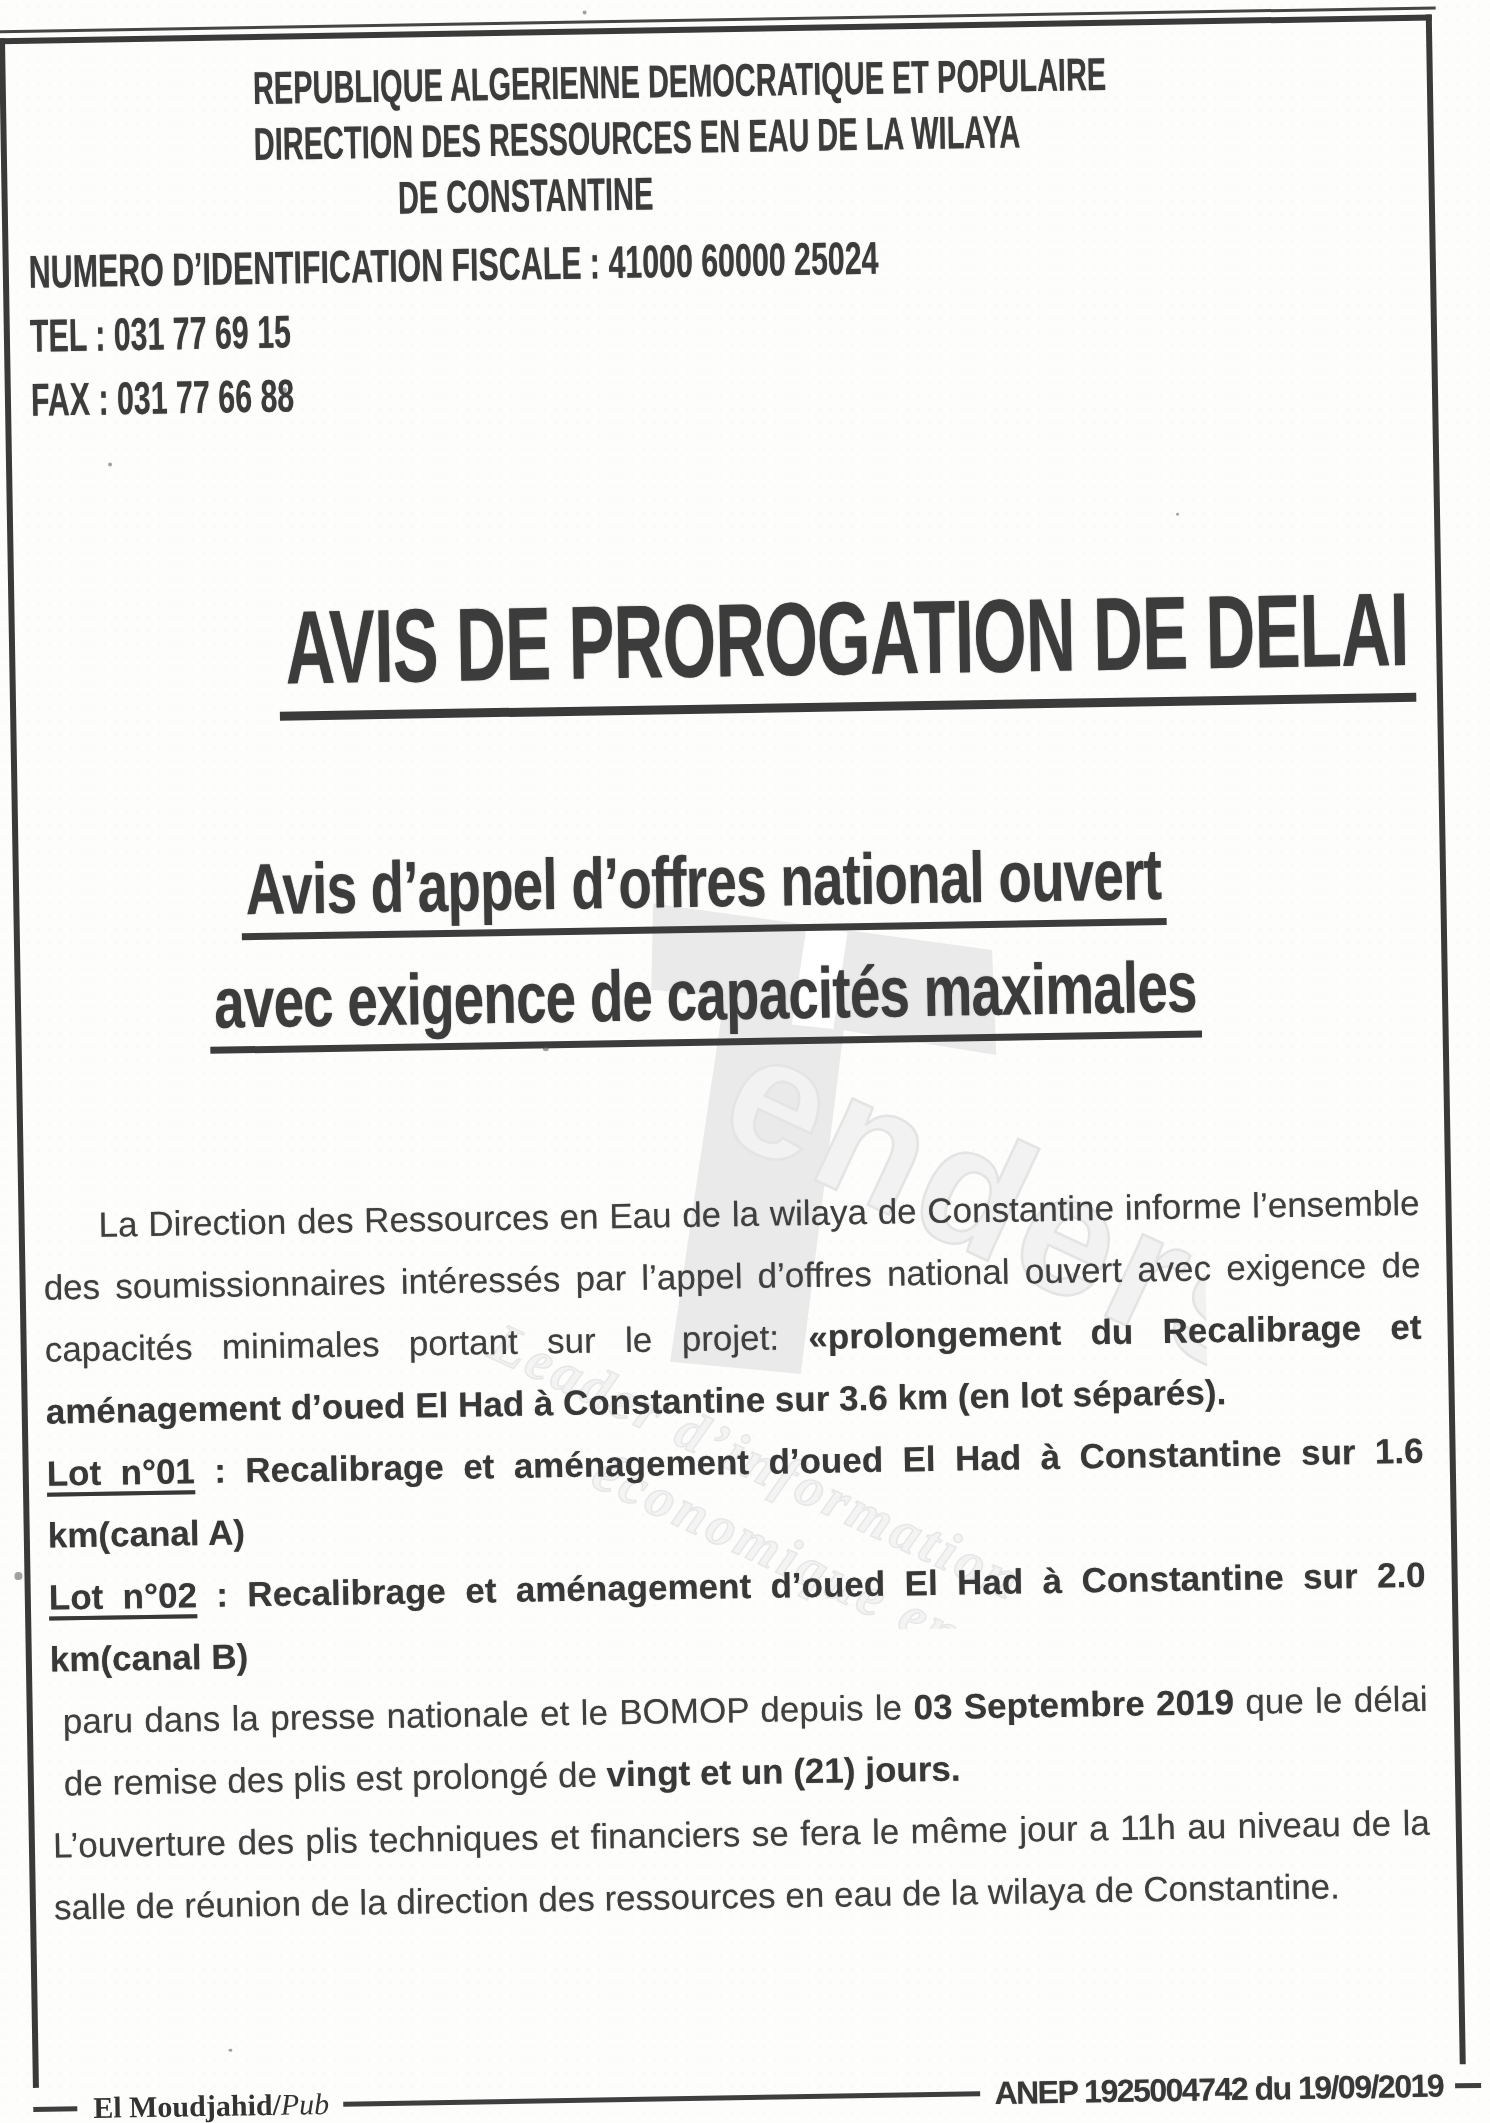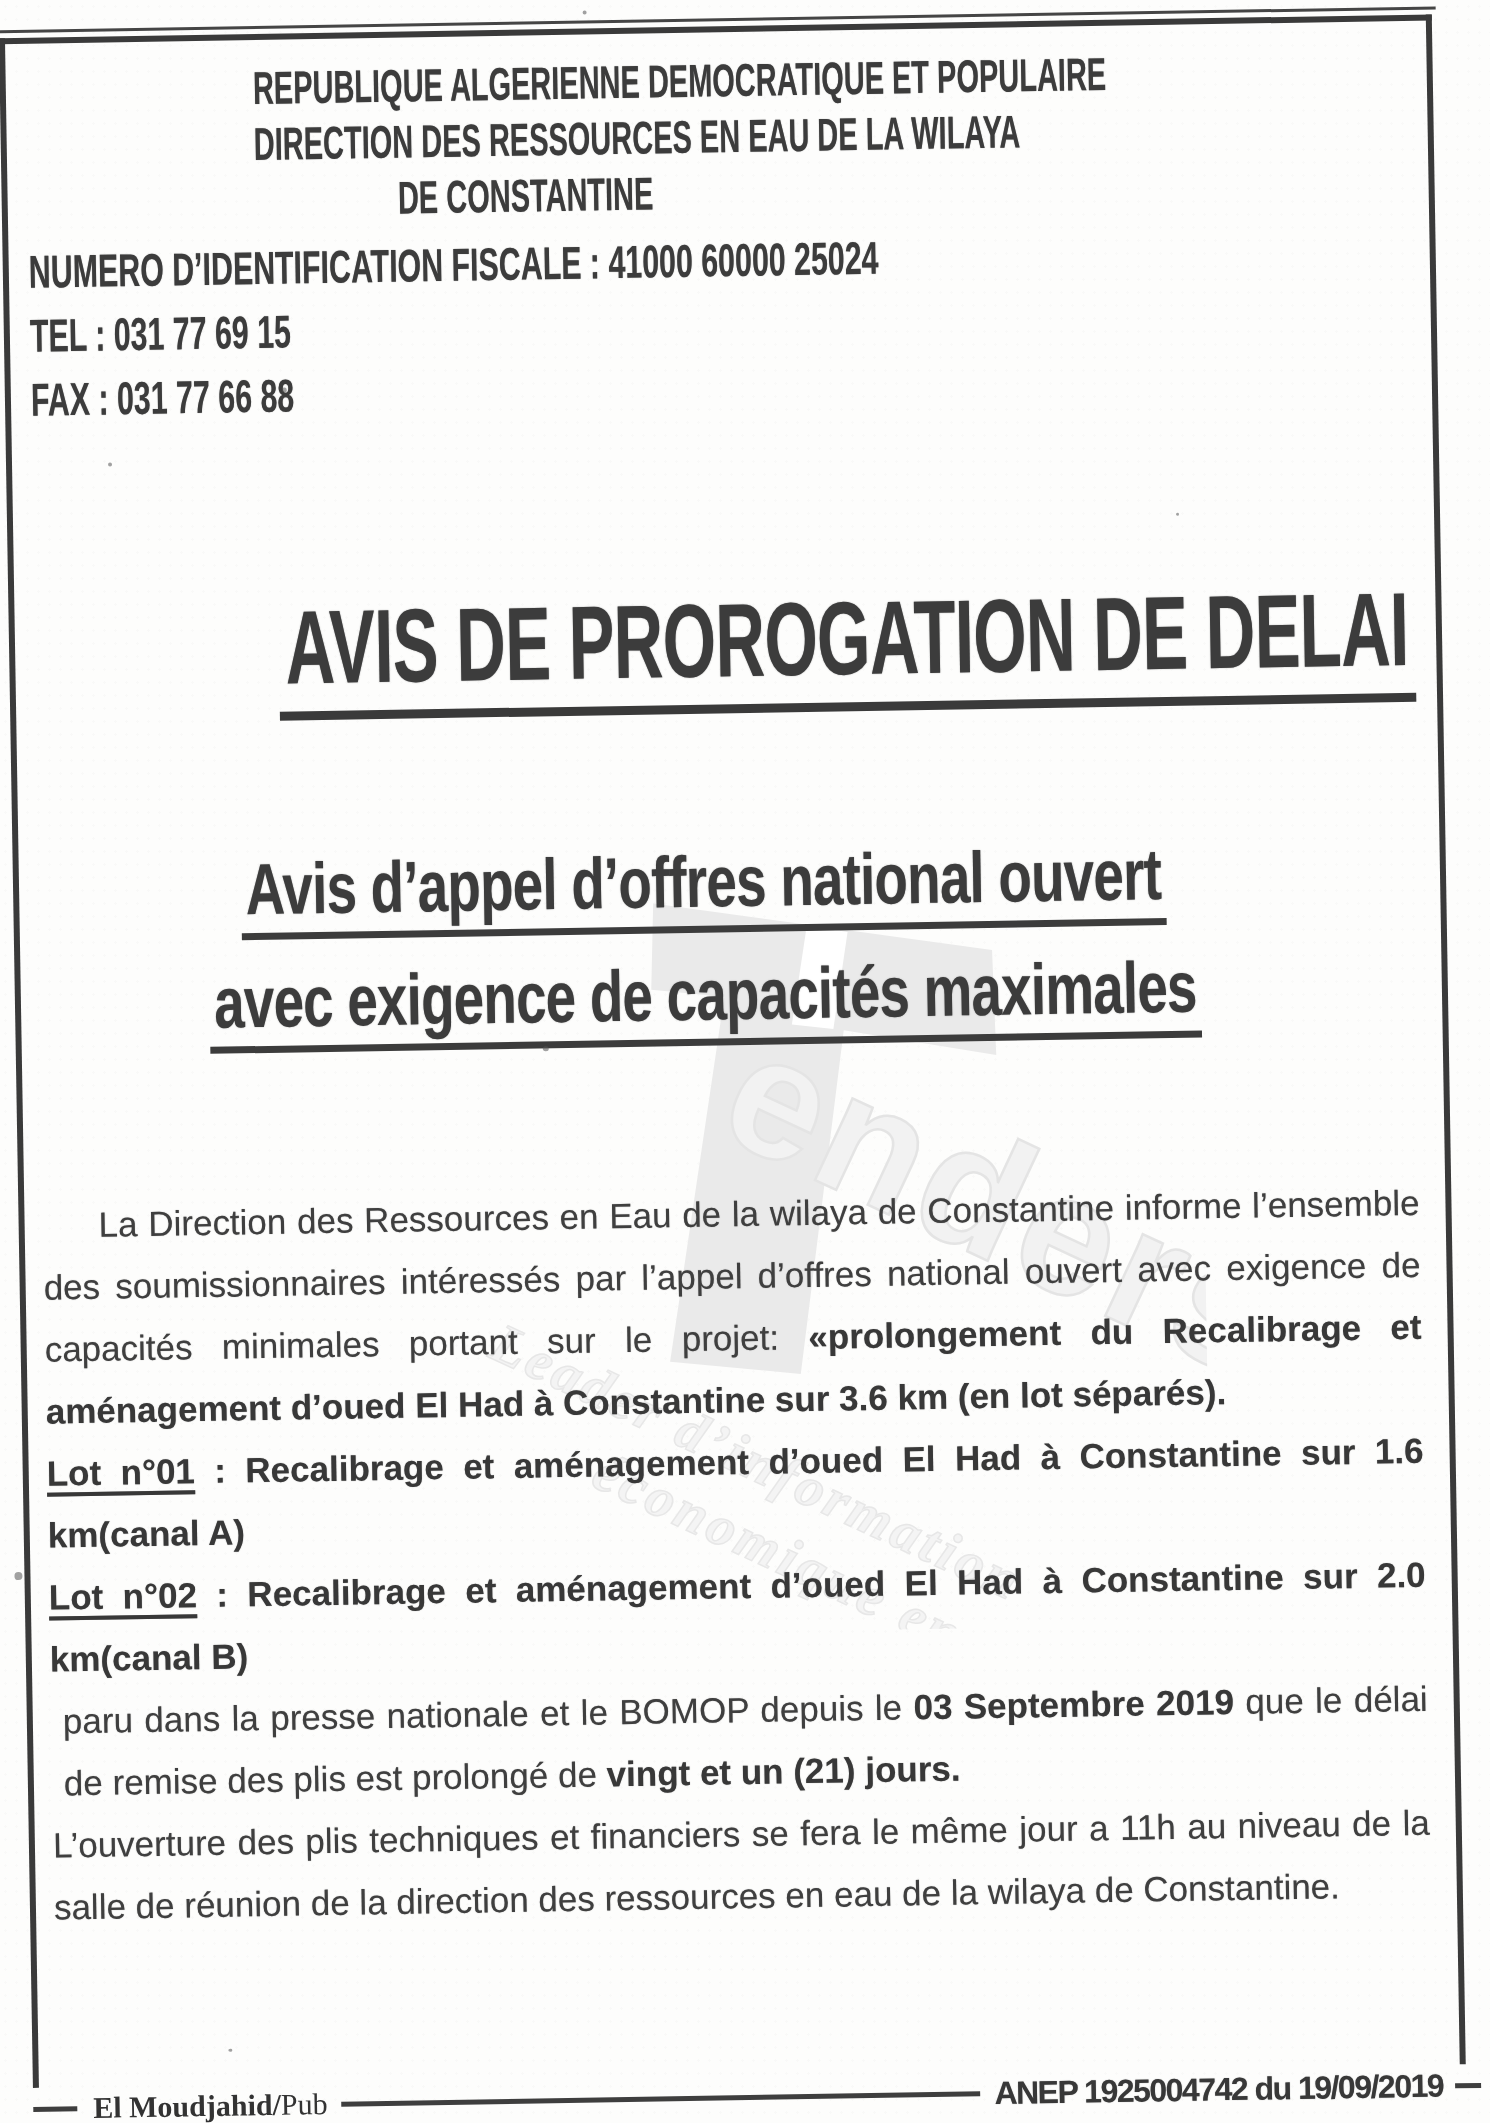--- a/index.html
+++ b/index.html
@@ -79,21 +79,21 @@
   .footer{
     position:absolute;left:16px;top:2072px;width:1448px;height:50px;
     display:flex;align-items:center;z-index:2;
   }
   .rule{height:5px;background:#3e3e3e;}
   .stub-left{width:44px;margin-right:16px;}
   .grow{flex:1;margin:0 14px;}
   .stub-right{width:26px;margin-left:12px;}
   .pub{font-family:"Liberation Serif",serif;font-size:30px;white-space:nowrap;color:#333;}
   .pub .name{font-weight:700;font-style:normal;}
-  .pub .sufx{font-weight:400;}
+  .pub .sufx{font-style:italic;font-weight:400;}
   .anep{font-weight:700;font-size:32px;letter-spacing:-1.5px;white-space:nowrap;color:#383838;
     text-shadow:0 0 1px rgba(60,60,60,.5);}
   
   .speck{position:absolute;background:#555;border-radius:50%;opacity:.55;z-index:3;}
 </style>
 </head>
 <body>
 
 <div class="page">
   <div class="scan">

